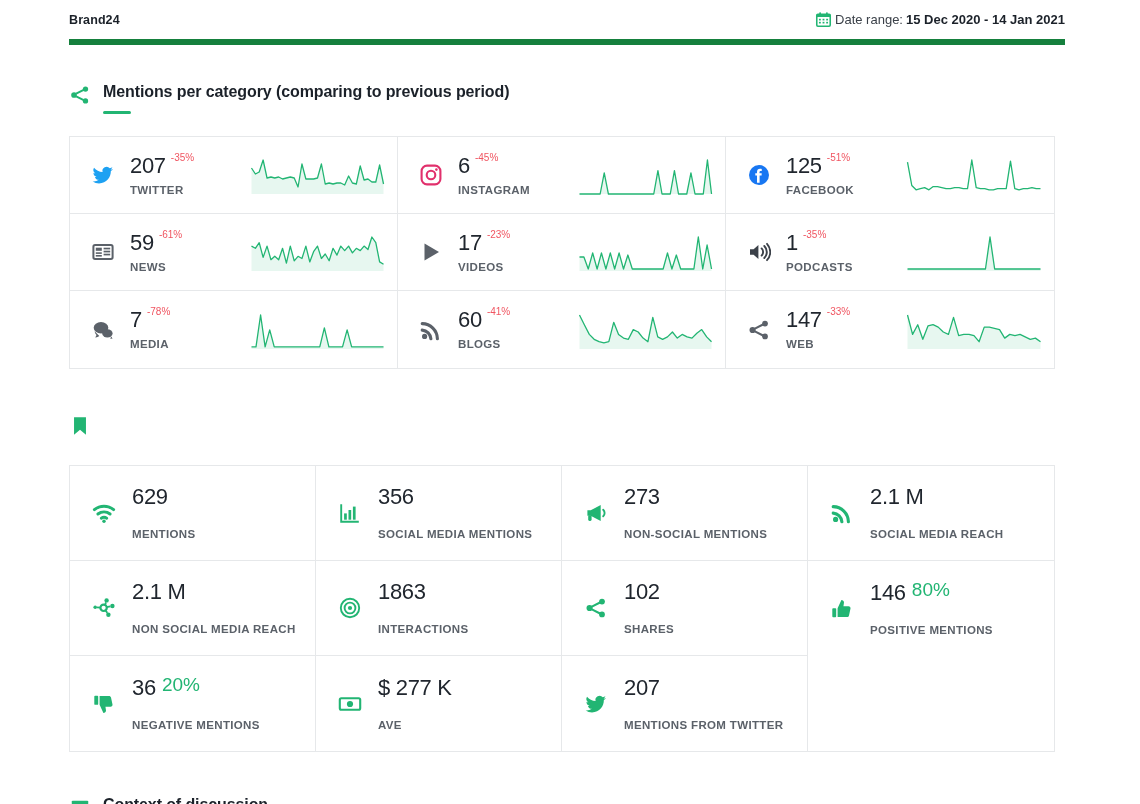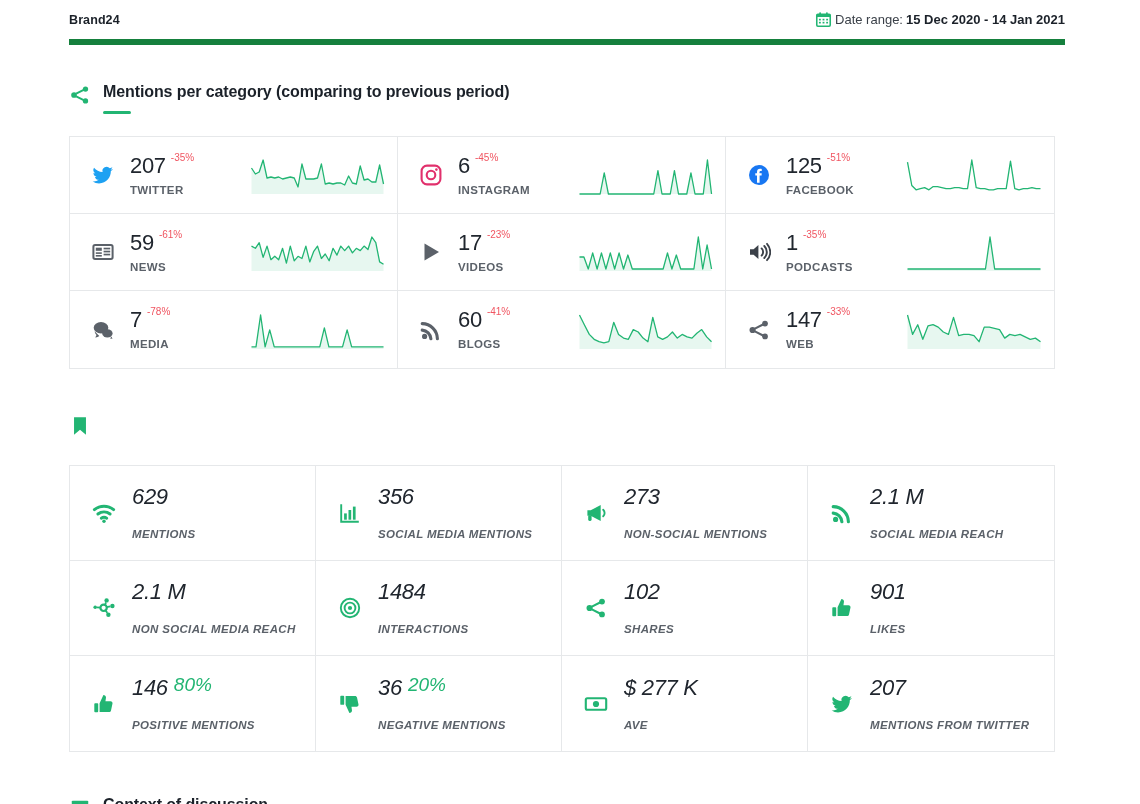--- a/index.html
+++ b/index.html
@@ -63,21 +63,20 @@
   
   .num-grid {
     position: absolute; left: 69px; top: 465px; width: 986px;
     display: grid; grid-template-columns: repeat(4, 1fr);
     border: 1px solid #e6e8ea; background: #fff;
   }
   .num-cell {
     height: 95px; display: flex; align-items: center;
     border-right: 1px solid #e6e8ea; border-bottom: 1px solid #e6e8ea;
     padding: 0 14px 0 20px;
-    font-style: italic;
   }
   .num-grid .num-cell:nth-child(4n) { border-right: none; }
   .num-grid .num-cell:nth-last-child(-n+4) { border-bottom: none; }
   .num-ico { width: 28px; flex: 0 0 28px; display: flex; align-items: center; justify-content: center; }
   .num-text { margin-left: 14px; }
   .num-numrow { display: flex; align-items: flex-start; gap: 6px; line-height: 1; }
   .num-num { font-size: 22px; color: #20262e; letter-spacing: -.3px; }
   .num-pct { font-size: 19px; color: #22b573; position: relative; top: -2px; }
   .num-label {
     margin-top: 20px; font-size: 11.5px; font-weight: bold; color: #5b6169; letter-spacing: .35px;
@@ -426,53 +425,39 @@
       <div class="num-cell">
         <span class="num-ico">
           <svg width="24" height="24" viewBox="0 0 24 24">
             <circle cx="12" cy="12" r="9.2" fill="none" stroke="#22b573" stroke-width="1.9"></circle>
             <circle cx="12" cy="12" r="5.4" fill="none" stroke="#22b573" stroke-width="1.9"></circle>
             <circle cx="12" cy="12" r="2.1" fill="#22b573"></circle>
           </svg>
         </span>
         <div class="num-text">
           <div class="num-numrow">
-            <span class="num-num">1484</span>
+            <span class="num-num">1863</span>
           </div>
           <div class="num-label">INTERACTIONS</div>
         </div>
       </div>
       <div class="num-cell">
         <span class="num-ico">
           <svg width="24" height="24" viewBox="0 0 24 24">
             <circle cx="18" cy="5.6" r="2.9" fill="#22b573"></circle>
             <circle cx="18" cy="18.4" r="2.9" fill="#22b573"></circle>
             <circle cx="5.6" cy="12" r="3.1" fill="#22b573"></circle>
             <path d="M7.9 10.6 L16 6.5 M7.9 13.4 L16 17.5" stroke="#22b573" stroke-width="2.1" fill="none"></path>
           </svg>
         </span>
         <div class="num-text">
           <div class="num-numrow">
             <span class="num-num">102</span>
           </div>
           <div class="num-label">SHARES</div>
-        </div>
-      </div>
-      <div class="num-cell">
-        <span class="num-ico">
-          <svg width="24" height="24" viewBox="0 0 24 24">
-            <rect x="2.3" y="11.2" width="3.9" height="9" rx=".9" fill="#22b573"></rect>
-            <path fill="#22b573" d="M7.6 11.3 11.4 3.1c1.5 0 2.6 1 2.6 2.5l-.55 3.6h5.1c1.3 0 2.2 1.1 1.95 2.3l-1.5 7c-.2.95-1.05 1.6-2 1.6H7.6z"></path>
-          </svg>
-        </span>
-        <div class="num-text">
-          <div class="num-numrow">
-            <span class="num-num">901</span>
-          </div>
-          <div class="num-label">LIKES</div>
         </div>
       </div>
       <div class="num-cell">
         <span class="num-ico">
           <svg width="24" height="24" viewBox="0 0 24 24">
             <rect x="2.3" y="11.2" width="3.9" height="9" rx=".9" fill="#22b573"></rect>
             <path fill="#22b573" d="M7.6 11.3 11.4 3.1c1.5 0 2.6 1 2.6 2.5l-.55 3.6h5.1c1.3 0 2.2 1.1 1.95 2.3l-1.5 7c-.2.95-1.05 1.6-2 1.6H7.6z"></path>
           </svg>
         </span>
         <div class="num-text">

